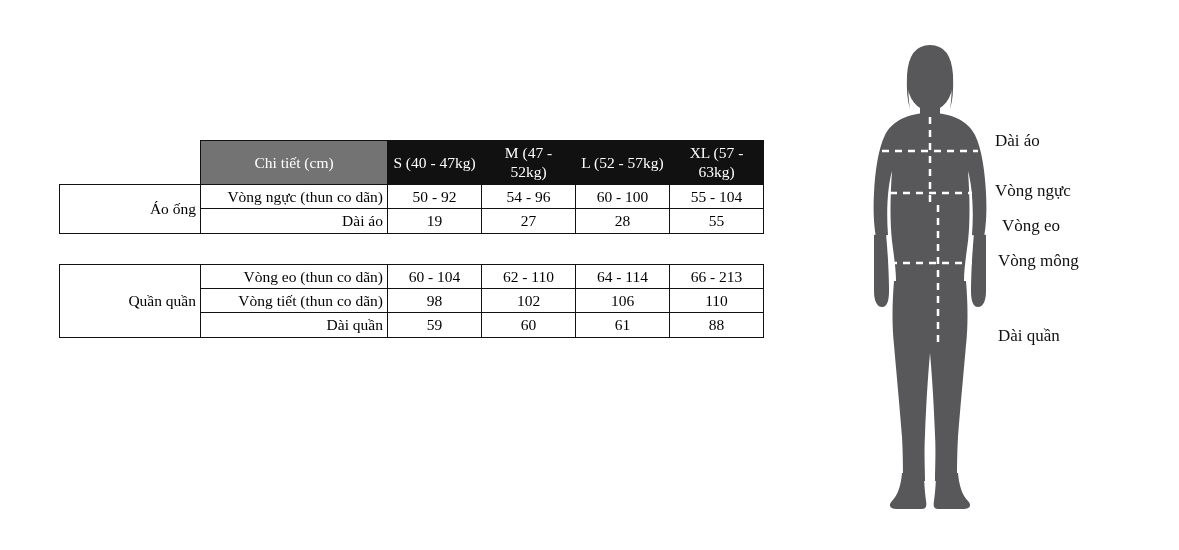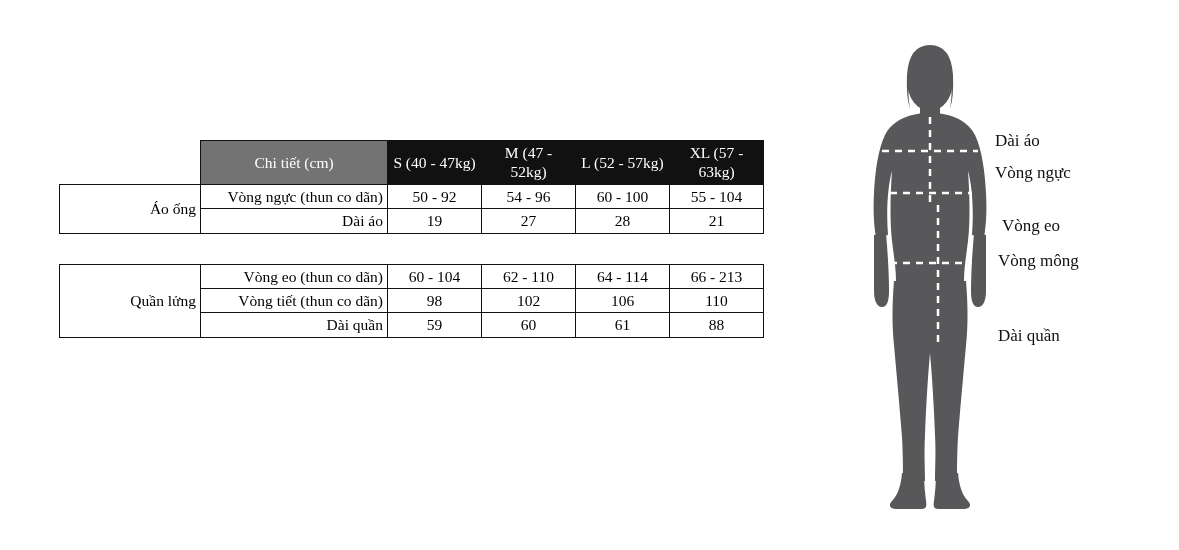--- a/index.html
+++ b/index.html
@@ -125,39 +125,39 @@
         <td class="val-cell">50 - 92</td>
         <td class="val-cell">54 - 96</td>
         <td class="val-cell">60 - 100</td>
         <td class="val-cell">55 - 104</td>
       </tr>
       <tr>
         <td class="detail-cell">Dài áo</td>
         <td class="val-cell">19</td>
         <td class="val-cell">27</td>
         <td class="val-cell">28</td>
-        <td class="val-cell">21</td>
+        <td class="val-cell">55</td>
       </tr>
     </tbody>
   </table>
 
   <div class="table-gap"></div>
 
   <table class="size-table">
     <colgroup>
       <col class="c-group">
         <col class="c-detail">
       <col class="c-size">
         <col class="c-size">
         <col class="c-size">
         <col class="c-size">
     </colgroup>
     <tbody>
       <tr>
-        <td class="group-cell" rowspan="3">Quần lửng</td>
+        <td class="group-cell" rowspan="3">Quần quần</td>
         <td class="detail-cell">Vòng eo (thun co dãn)</td>
         <td class="val-cell">60 - 104</td>
         <td class="val-cell">62 - 110</td>
         <td class="val-cell">64 - 114</td>
         <td class="val-cell">66 - 213</td>
       </tr>
       <tr>
         <td class="detail-cell">Vòng tiết (thun co dãn)</td>
         <td class="val-cell">98</td>
         <td class="val-cell">102</td>
@@ -232,17 +232,17 @@
 
       <line x1="70" y1="148" x2="152" y2="148"></line>
 
       <line x1="70" y1="218" x2="152" y2="218"></line>
 
       <line x1="118" y1="160" x2="118" y2="300"></line>
     </g>
   </svg>
 
   <span class="fig-label" style="left:175px; top:86px;">Dài áo</span>
-  <span class="fig-label" style="left:175px; top:118px;text-align:right;">Vòng ngực</span>
+  <span class="fig-label" style="left:175px; top:136px;text-align:right;">Vòng ngực</span>
   <span class="fig-label" style="left:182px; top:171px;text-align:right;">Vòng eo</span>
   <span class="fig-label" style="left:178px; top:206px;">Vòng mông</span>
   <span class="fig-label" style="left:178px; top:281px;">Dài quần</span>
 </div>
 
 </body></html>

